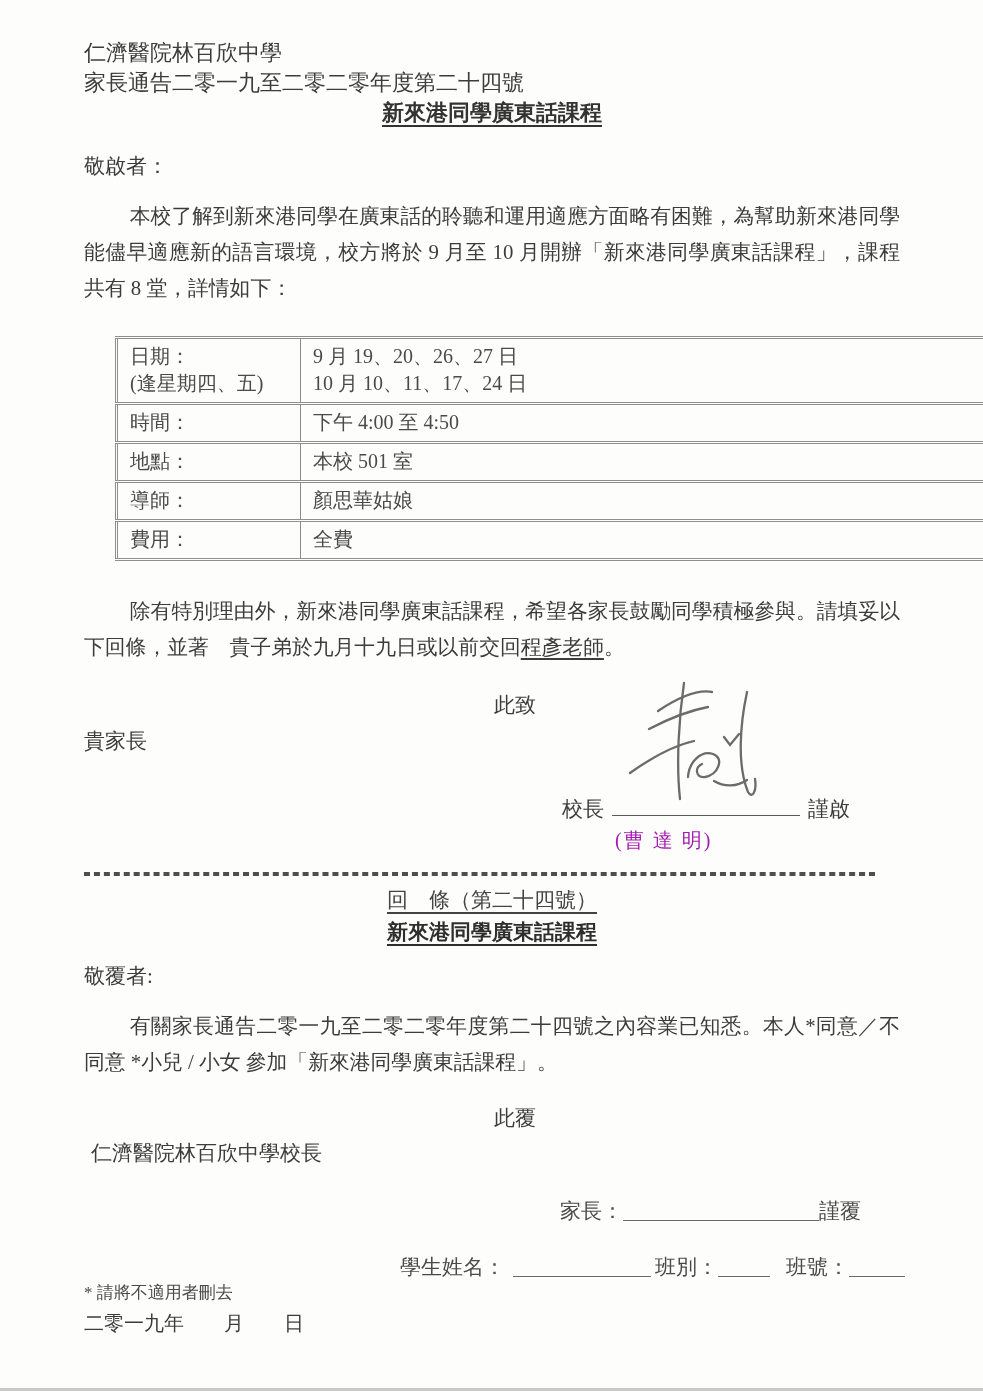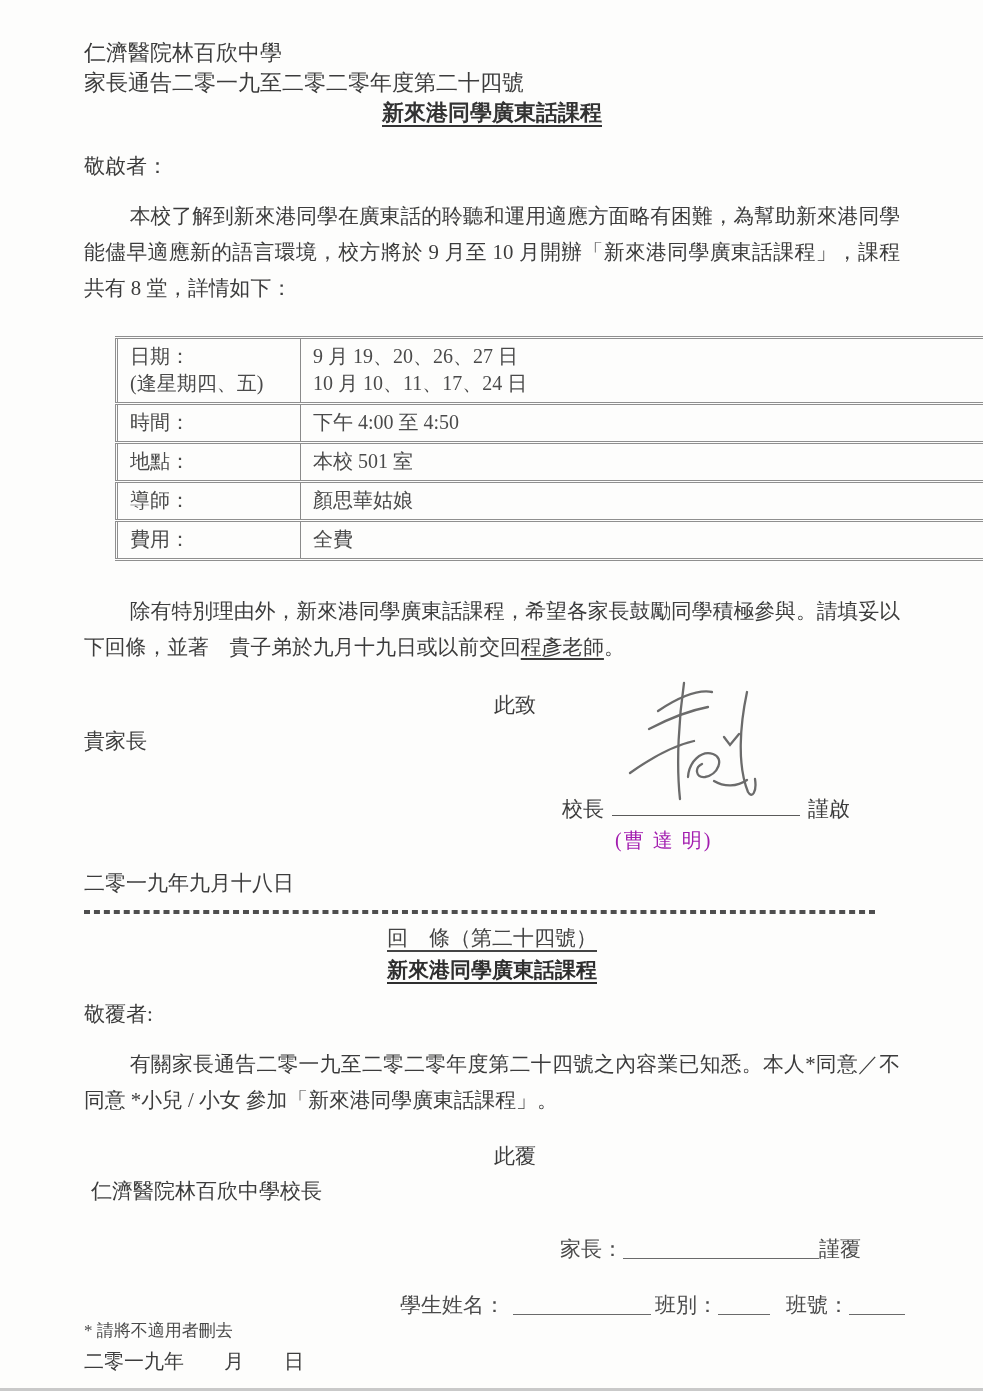--- a/index.html
+++ b/index.html
@@ -108,21 +108,20 @@
           <path d="M106 58 l 6 8 l 9 -11"></path>
           <path d="M129 13 C 122 46, 119 86, 130 113 C 134 120, 139 113, 137 100"></path>
           <path d="M96 102 C 106 108, 119 108, 129 101"></path>
         </g>
       </svg>
 
       <div class="principal-row"><span>校長</span><span class="sig-line"></span><span>謹啟</span></div>
       <div class="principal-name">(曹 達 明)</div>
     </div>
 
-    <div class="letter-date">二零一九年九月十八日</div>
 
     <div class="divider"></div>
 
     <div class="reply-heading">回　條（第二十四號）</div>
     <div class="reply-subheading">新來港同學廣東話課程</div>
 
     <div class="reply-salutation">敬覆者:</div>
 
     <div class="para">有關家長通告二零一九至二零二零年度第二十四號之內容業已知悉。本人*同意／不同意 *小兒 / 小女 參加「新來港同學廣東話課程」。</div>
 

